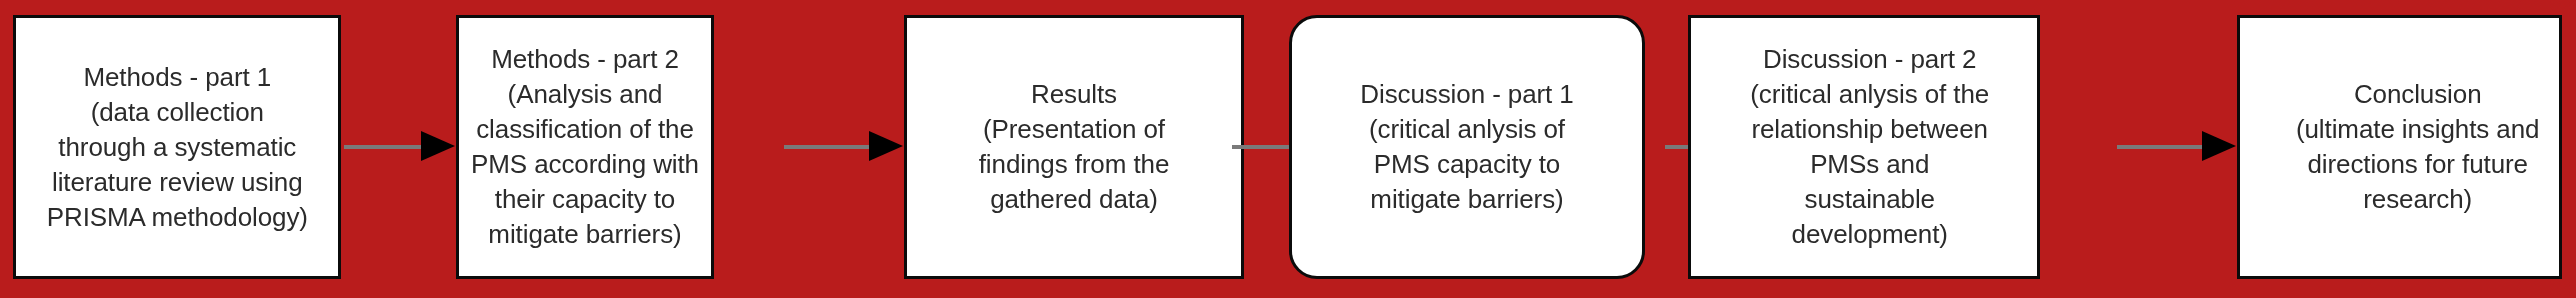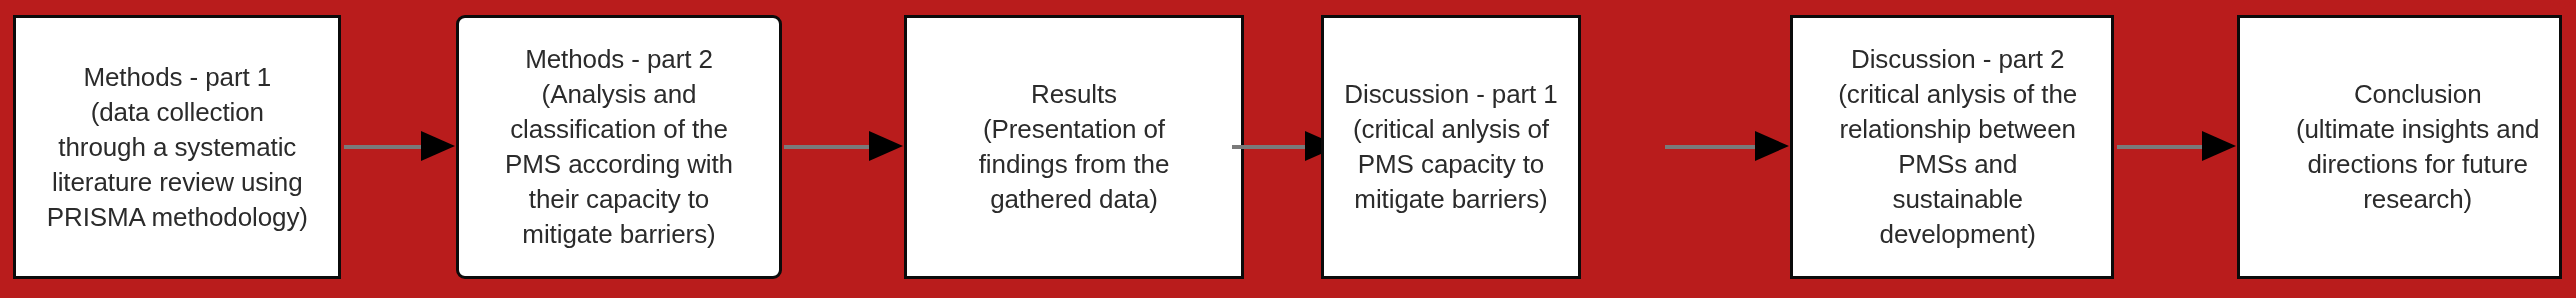--- a/index.html
+++ b/index.html
@@ -82,21 +82,21 @@
 through a systematic
 literature review using
 PRISMA methodology)</div>
     </div>
 
     <div class="connector" style="left:344px; width:111px;">
       <div class="shaft" style="width:77px;"></div>
       <div class="head" style="left:77px;"></div>
     </div>
 
-    <div class="node" style="left:456px; width:326px;border-radius:9px;">
+    <div class="node" style="left:456px; width:258px;">
       <div class="node-label">Methods - part 2
 (Analysis and
 classification of the
 PMS according with
 their capacity to
 mitigate barriers)</div>
     </div>
 
     <div class="connector" style="left:784px; width:119px;">
       <div class="shaft" style="width:85px;"></div>
@@ -108,33 +108,33 @@
 (Presentation of
 findings from the
 gathered data)</div>
     </div>
 
     <div class="connector" style="left:1232px; width:107px;">
       <div class="shaft" style="width:73px;"></div>
       <div class="head" style="left:73px;"></div>
     </div>
 
-    <div class="node" style="left:1321px; width:260px;">
+    <div class="node" style="left:1289px; width:356px;border-radius:28px;">
       <div class="node-label">Discussion - part 1
 (critical anlysis of
 PMS capacity to
 mitigate barriers)</div>
     </div>
 
     <div class="connector" style="left:1665px; width:124px;">
       <div class="shaft" style="width:90px;"></div>
       <div class="head" style="left:90px;"></div>
     </div>
 
-    <div class="node" style="left:1790px; width:324px;padding-left:15px;">
+    <div class="node" style="left:1688px; width:352px;padding-left:15px;">
       <div class="node-label">Discussion - part 2
 (critical anlysis of the
 relationship between
 PMSs and
 sustainable
 development)</div>
     </div>
 
     <div class="connector" style="left:2117px; width:119px;">
       <div class="shaft" style="width:85px;"></div>

